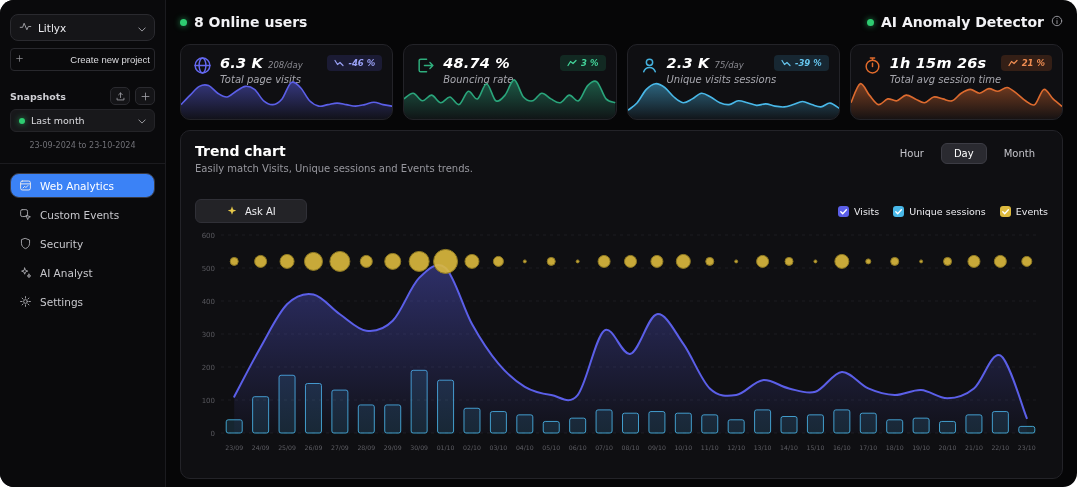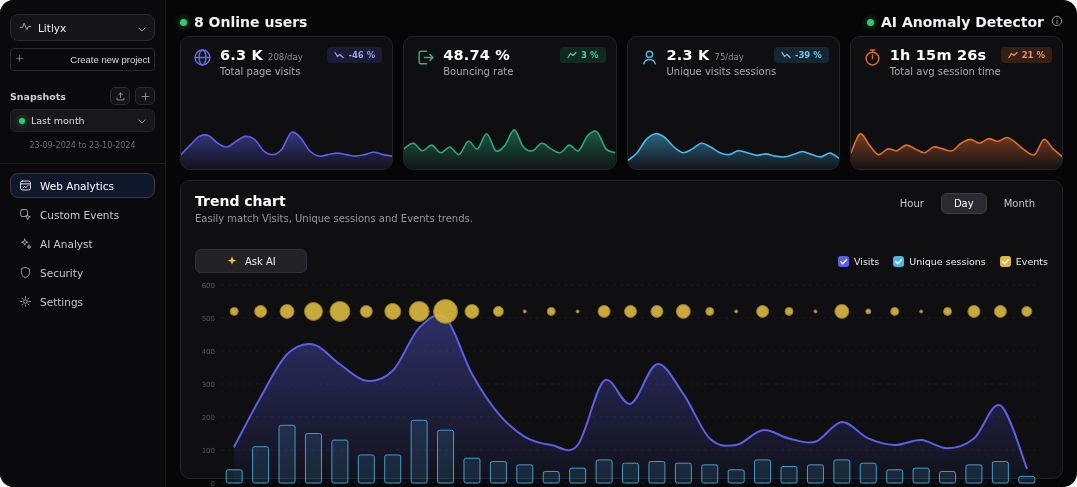--- a/index.html
+++ b/index.html
@@ -41,34 +41,34 @@
     padding: 5px 8px; color: #dcdce0; font-size: 9.5px; cursor: pointer;
   }
   .snap-select .chev { margin-left: auto; }
   .date-range { margin-top: 9px; text-align: center; font-size: 8px; color: #707076; }
   .side-divider { margin: 13px -10px 9px; border-top: 1px solid #1b1b1f; }
   .nav-item {
     display: flex; align-items: center; gap: 8px;
     padding: 5px 8px; border-radius: 8px; border: 1px solid transparent;
     color: #c8c8cd; font-size: 10.5px; margin-bottom: 4px; cursor: pointer;
   }
-  .nav-item.active { background: #0f172a; border-color: #3a3a41; color: #ffffff; }
+  .nav-item.active { background: #3b82f6; border-color: #3a3a41; color: #ffffff; border-radius: 9px; }
   .nav-item svg, .side-icon svg, .chev svg, .icon-btn svg {
     stroke: #a0a0a6; fill: none; stroke-width: 1.2; stroke-linecap: round; stroke-linejoin: round;
   }
   .nav-item.active svg { stroke: #e9e9ec; }
   .gdot { width: 7px; height: 7px; border-radius: 50%; background: #2ecc71; box-shadow: 0 0 6px rgba(46,204,113,.7); flex-shrink: 0; }
   .gdot.sm { width: 6px; height: 6px; }
   
   .main { flex: 1; padding: 12px 14px 8px; display: flex; flex-direction: column; min-width: 0; }
   .topbar { display: flex; align-items: center; justify-content: space-between; height: 20px; }
   .tb-group { display: flex; align-items: center; gap: 7px; font-size: 14px; font-weight: bold; color: #f2f2f5; }
   .info-ic svg { stroke: #9a9aa0; fill: none; stroke-width: 1.1; stroke-linecap: round; }
   
-  .cards { margin-top: 4px; display: grid; grid-template-columns: repeat(4, 1fr); gap: 10px; height: 134px; }
+  .cards { margin-top: 12px; display: grid; grid-template-columns: repeat(4, 1fr); gap: 10px; height: 76px; font-style: italic; }
   .card {
     position: relative; background: #0f0f12; border: 1px solid #232328;
     border-radius: 10px; overflow: hidden;
   }
   .card-top { display: flex; gap: 8px; padding: 10px 12px 0; }
   .card-icon { flex-shrink: 0; margin-top: 1px; }
   .card-icon svg { fill: none; stroke-width: 1.4; stroke-linecap: round; stroke-linejoin: round; }
   .card-valrow { display: flex; align-items: baseline; gap: 5px; }
   .card-value { font-size: 14.5px; font-weight: bold; color: #ffffff; letter-spacing: .2px; }
   .card-unit { font-size: 8.5px; color: #8b8b92; }
@@ -177,30 +177,30 @@
       </div>
       <div class="nav-item">
         <svg width="13" height="13" viewBox="0 0 16 16">
             <rect x="2" y="2" width="8.5" height="8.5" rx="2"></rect>
             <path d="M9 9l5 1.8-2.2.9-.9 2.2z"></path>
           </svg>
         <span>Custom Events</span>
       </div>
       <div class="nav-item">
         <svg width="13" height="13" viewBox="0 0 16 16">
+            <path d="M8 1.8l5 1.9v4c0 3.2-2 5.5-5 6.6-3-1.1-5-3.4-5-6.6v-4z"></path>
+          </svg>
+        <span>Security</span>
+      </div>
+      <div class="nav-item">
+        <svg width="13" height="13" viewBox="0 0 16 16">
             <path d="M7 2.5l1 2.8 2.8 1-2.8 1-1 2.8-1-2.8-2.8-1 2.8-1z"></path>
             <path d="M12.3 10l.6 1.6 1.6.6-1.6.6-.6 1.6-.6-1.6-1.6-.6 1.6-.6z"></path>
           </svg>
         <span>AI Analyst</span>
-      </div>
-      <div class="nav-item">
-        <svg width="13" height="13" viewBox="0 0 16 16">
-            <path d="M8 1.8l5 1.9v4c0 3.2-2 5.5-5 6.6-3-1.1-5-3.4-5-6.6v-4z"></path>
-          </svg>
-        <span>Security</span>
       </div>
       <div class="nav-item">
         <svg width="13" height="13" viewBox="0 0 16 16">
             <circle cx="8" cy="8" r="2.3"></circle>
             <path d="M8 2v1.8M8 12.2V14M2 8h1.8M12.2 8H14M3.8 3.8l1.3 1.3M10.9 10.9l1.3 1.3M12.2 3.8l-1.3 1.3M5.1 10.9l-1.3 1.3"></path>
           </svg>
         <span>Settings</span>
       </div>
     </nav>
   </aside>

